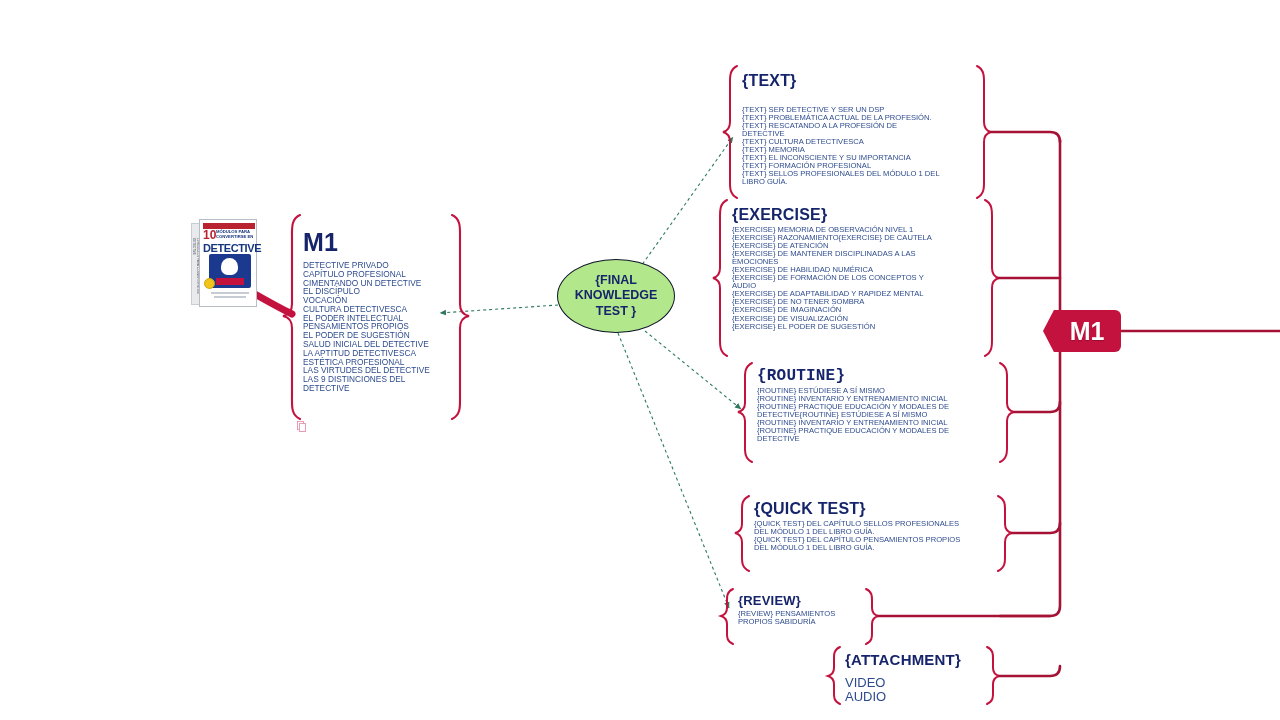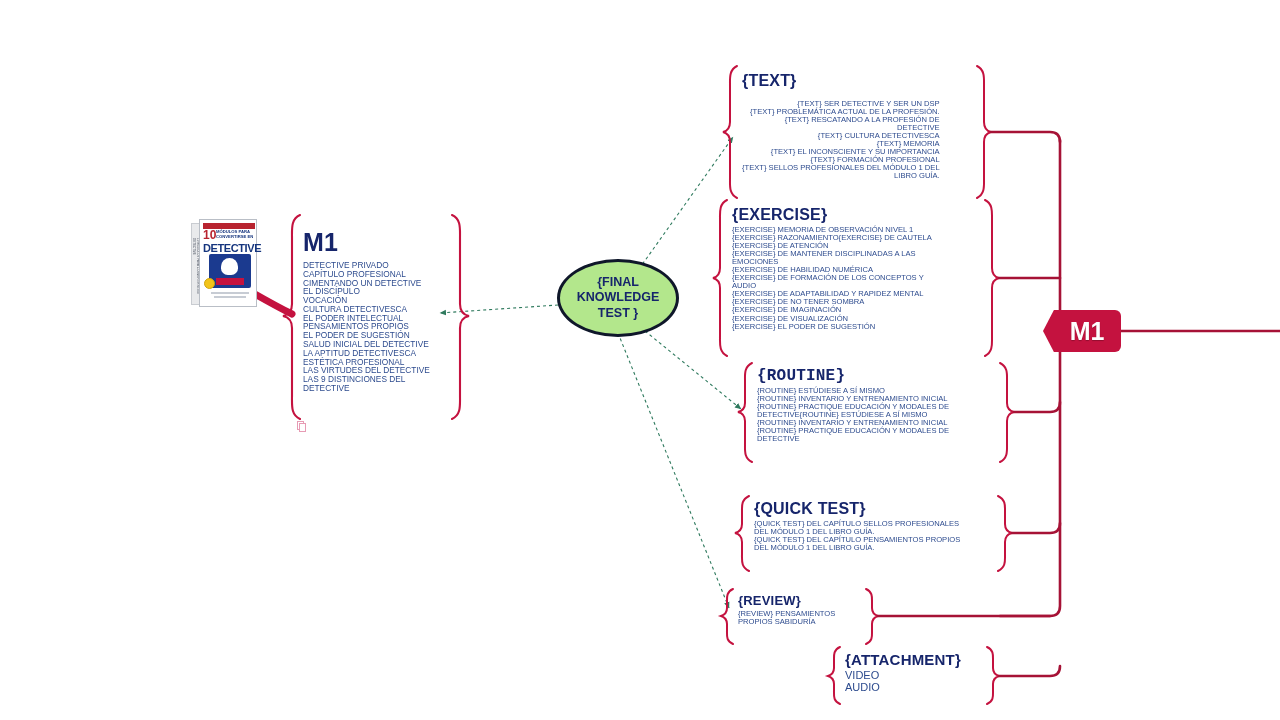--- a/index.html
+++ b/index.html
@@ -27,21 +27,21 @@
     line-height:1.06;
   }
   .node .lines div{white-space:nowrap;}
 
   
   #final-node{
     position:absolute;
     left:557px;top:259px;width:116px;height:72px;
     border-radius:50%;
     background:#b3e78c;
-    border:3px solid #0f172a;
+    border:1px solid #0f172a;
     display:flex;align-items:center;justify-content:center;
     text-align:center;
   }
   #final-node .cap{
     color:#16256b;font-weight:bold;font-size:12.5px;line-height:1.22;
   }
 
   
   #m1-left{left:303px;top:228px;}
   #m1-left .title{font-size:25px;}
@@ -78,41 +78,41 @@
   .bk-spine-txt{position:absolute;left:1px;top:14px;width:7px;color:#4a5260;font-size:3px;writing-mode:vertical-rl;}
 
   
   #doc-icon{position:absolute;left:297px;top:421px;width:9px;height:11px;}
   #doc-icon .pg{position:absolute;left:0;top:0;width:7px;height:9px;border:1px solid #e79bb4;box-sizing:border-box;background:#fff;}
   #doc-icon .pg2{position:absolute;left:2px;top:2px;width:7px;height:9px;border:1px solid #e79bb4;box-sizing:border-box;background:#fff;}
 
   
   #n-text{left:742px;top:72px;}
   #n-text .title{font-size:16px;}
-  #n-text .lines{font-size:7.6px;margin-top:10px;text-align:right;}
+  #n-text .lines{font-size:7.6px;margin-top:16px;}
 
   #n-exercise{left:732px;top:206px;}
   #n-exercise .title{font-size:16px;}
   #n-exercise .lines{font-size:7.6px;margin-top:2px;}
 
   #n-routine{left:757px;top:367px;}
   #n-routine .title{font-size:16px;font-family:Liberation Mono, monospace;}
   #n-routine .lines{font-size:7.6px;margin-top:2px;}
 
   #n-quick{left:754px;top:500px;}
   #n-quick .title{font-size:16px;}
   #n-quick .lines{font-size:7.6px;margin-top:2px;}
 
   #n-review{left:738px;top:593px;}
   #n-review .title{font-size:13px;}
   #n-review .lines{font-size:7.6px;margin-top:2px;}
 
   #n-attach{left:845px;top:651px;}
   #n-attach .title{font-size:15px;}
-  #n-attach .lines{font-size:11px;margin-top:2px;}
+  #n-attach .lines{font-size:13px;margin-top:8px;}
 </style>
 </head>
 <body>
 
 <div id="stage">
 
   <svg class="layer" viewBox="0 0 1280 720">
     <defs>
       <marker id="arrow-green" markerWidth="7" markerHeight="7" refX="6" refY="3.2" orient="auto" markerUnits="userSpaceOnUse">
         <path d="M0,0.4 L6.4,3.2 L0,6 z" fill="#2f7a5e"></path>

